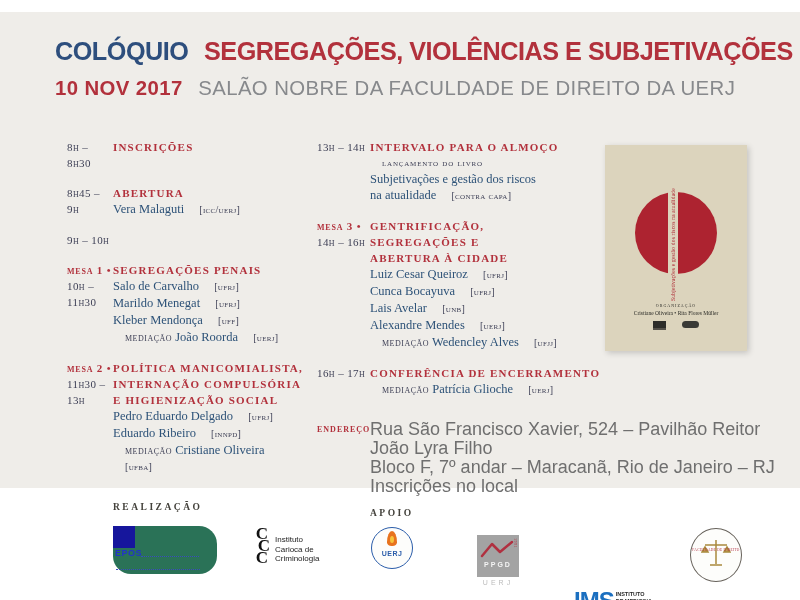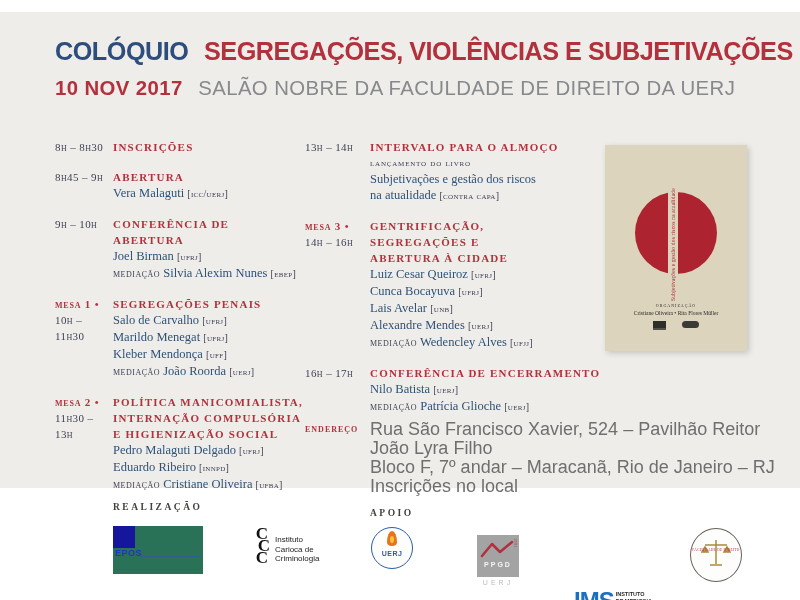--- a/index.html
+++ b/index.html
@@ -17,21 +17,21 @@
   .date{color:#b2313c;font-weight:bold;margin-right:16px;}
   .venue{color:#87898c;}
 
   
   .col{position:absolute;font-size:12.5px;color:#2b2b2b;}
   #colL{left:55px;top:139px;width:248px;}
   #colM{left:305px;top:139px;width:300px;}
   .session{display:grid;margin-bottom:14px;}
   #colL .session{grid-template-columns:58px 1fr;}
   #colM .session{grid-template-columns:65px 1fr;}
-  .sc{font-variant:small-caps;text-transform:lowercase;}
+  .sc{font-variant:small-caps;text-transform:lowercase;margin-left:12px;}
   .time{font-size:11px;color:#3f4157;letter-spacing:.4px;line-height:16px;}
   .mesa{font-size:11px;color:#b2313c;font-weight:bold;letter-spacing:.8px;line-height:16px;}
   .hd{font-size:11px;color:#b2313c;font-weight:bold;letter-spacing:1.2px;line-height:16px;}
   .line{line-height:16px;}
   .name{color:#2d5278;}
   .affil{font-size:10px;color:#3f4157;letter-spacing:.3px;}
   .medl{font-size:11px;color:#3f4157;letter-spacing:.5px;}
   .sub{font-size:10.5px;color:#3f4157;letter-spacing:.8px;line-height:16px;}
 
   
@@ -52,21 +52,21 @@
   .book-names{font-size:5.5px;margin-top:2px;}
   .book-logos{margin-top:5px;display:flex;justify-content:center;gap:16px;}
   .blogo1{display:inline-block;width:13px;height:7px;background:#2d2d2a;border-bottom:2px solid #55524b;}
   .blogo2{display:inline-block;width:17px;height:7px;background:#3a3a36;border-radius:4px;}
 
   
   .flabel{position:absolute;font-size:9.5px;font-weight:bold;letter-spacing:2.5px;color:#44423c;}
   #realizacao{left:113px;top:502px;}
   #apoio{left:370px;top:508px;}
 
-  #epos{position:absolute;left:113px;top:526px;width:90px;height:48px;background:#2a7257;}
+  #epos{position:absolute;left:113px;top:526px;width:104px;height:48px;background:#2a7257;border-radius:18px;}
   .epos-sq{position:absolute;left:0;top:0;width:22px;height:22px;background:#16169c;}
   .epos-text{position:absolute;left:2px;top:22px;color:#2233c9;font-family:"Liberation Sans",sans-serif;
              font-weight:bold;font-size:9px;letter-spacing:.5px;}
   .epos-line1{position:absolute;left:28px;top:30px;width:58px;border-top:1px dotted #3a4ac0;}
   .epos-line2{position:absolute;left:3px;top:43px;width:84px;border-top:1px dotted #3a4ac0;}
 
   #icc{position:absolute;left:253px;top:528px;width:90px;height:46px;}
   .icc-cs{position:absolute;left:0;top:0;width:18px;text-align:center;font-weight:bold;
           font-size:17px;line-height:12px;color:#111;}
   .icc-cs span{display:block;}
@@ -138,25 +138,20 @@
       <div>
         <div class="hd">ABERTURA</div>
         <div class="line"><span class="name">Vera Malaguti</span> <span class="affil sc">[ICC/UERJ]</span></div>
       </div>
     </div>
 
     <div class="session">
       <div>
           <div class="time sc">9H – 10H</div>
         </div>
-      <div>
-        <div class="hd">CONFERÊNCIA DE ABERTURA</div>
-        <div class="line"><span class="name">Joel Birman</span> <span class="affil sc">[UFRJ]</span></div>
-        <div class="line"><span class="medl sc">MEDIAÇÃO</span> <span class="name">Silvia Alexim Nunes</span> <span class="affil sc">[EBEP]</span></div>
-      </div>
     </div>
 
     <div class="session">
       <div>
         <div class="mesa sc">MESA 1 •</div>
         <div class="time sc">10H – 11H30</div>
       </div>
       <div>
         <div class="hd">SEGREGAÇÕES PENAIS</div>
         <div class="line"><span class="name">Salo de Carvalho</span> <span class="affil sc">[UFRJ]</span></div>
@@ -168,21 +163,21 @@
 
     <div class="session">
       <div>
         <div class="mesa sc">MESA 2 •</div>
         <div class="time sc">11H30 – 13H</div>
       </div>
       <div>
         <div class="hd">POLÍTICA MANICOMIALISTA,</div>
         <div class="hd">INTERNAÇÃO COMPULSÓRIA</div>
         <div class="hd">E HIGIENIZAÇÃO SOCIAL</div>
-        <div class="line"><span class="name">Pedro Malaguti Delgado</span> <span class="affil sc">[UFRJ]</span></div>
+        <div class="line"><span class="name">Pedro Eduardo Delgado</span> <span class="affil sc">[UFRJ]</span></div>
         <div class="line"><span class="name">Eduardo Ribeiro</span> <span class="affil sc">[INNPD]</span></div>
         <div class="line"><span class="medl sc">MEDIAÇÃO</span> <span class="name">Cristiane Oliveira</span> <span class="affil sc">[UFBA]</span></div>
       </div>
     </div>
   </div>
 
   <div class="col" id="colM">
 
     <div class="session">
       <div>
@@ -212,21 +207,20 @@
         <div class="line"><span class="medl sc">MEDIAÇÃO</span> <span class="name">Wedencley Alves</span> <span class="affil sc">[UFJJ]</span></div>
       </div>
     </div>
 
     <div class="session">
       <div>
           <div class="time sc">16H – 17H</div>
         </div>
       <div>
         <div class="hd">CONFERÊNCIA DE ENCERRAMENTO</div>
-        <div class="line"><span class="name">Nilo Batista</span> <span class="affil sc">[UERJ]</span></div>
         <div class="line"><span class="medl sc">MEDIAÇÃO</span> <span class="name">Patrícia Glioche</span> <span class="affil sc">[UERJ]</span></div>
       </div>
     </div>
   </div>
 
   <div id="address">
     <div class="adlabel sc">ENDEREÇO</div>
     <div class="adtext">
       <div>Rua São Francisco Xavier, 524 – Pavilhão Reitor João Lyra Filho</div>
       <div>Bloco F,  7º andar – Maracanã, Rio de Janeiro – RJ</div>

